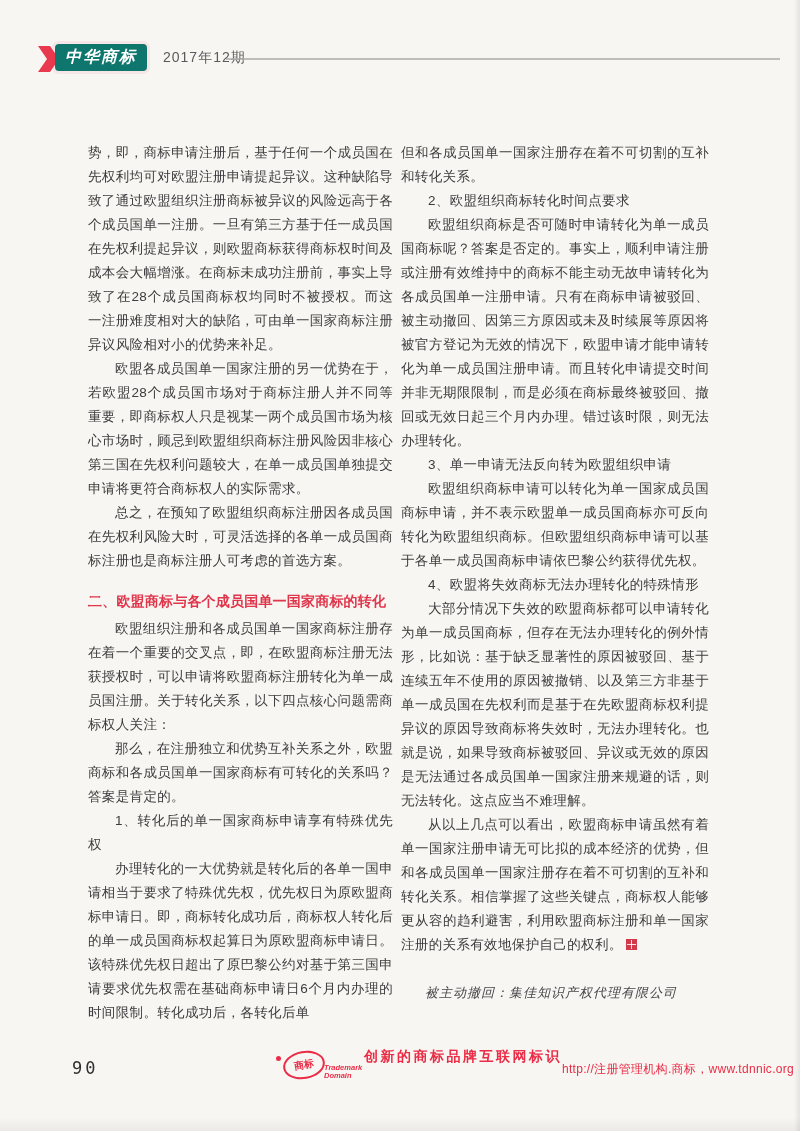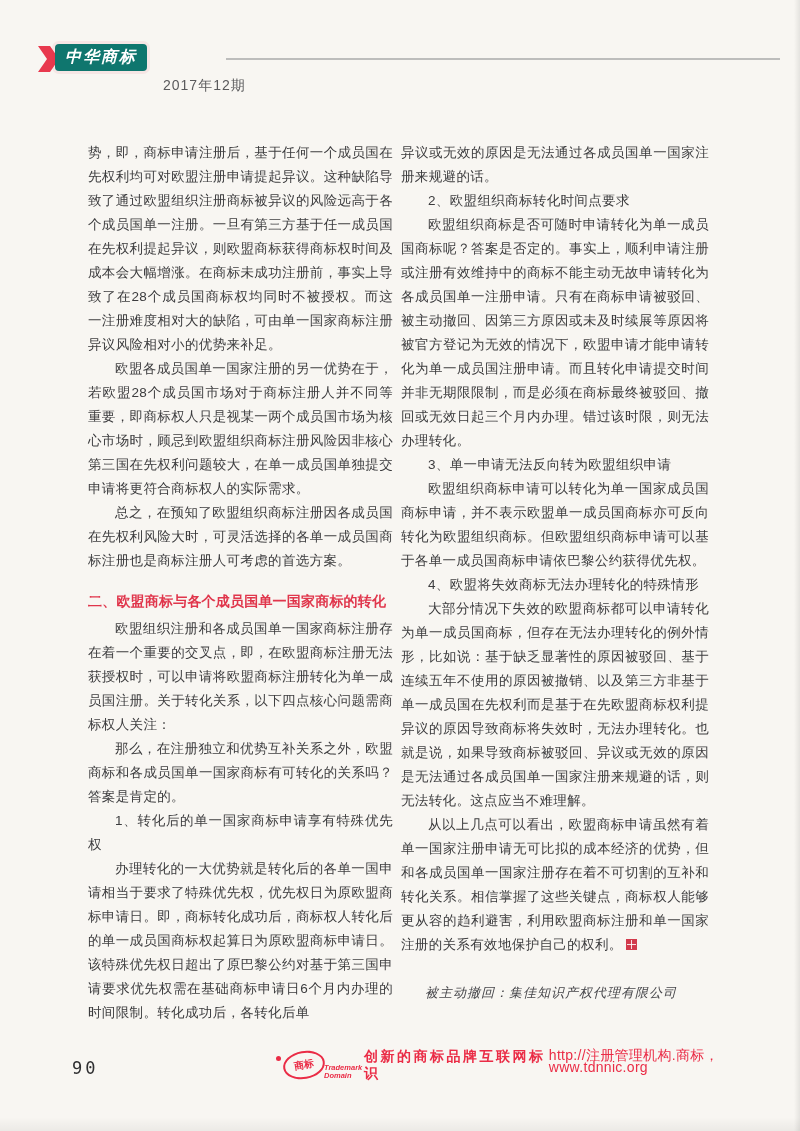--- a/index.html
+++ b/index.html
@@ -30,21 +30,21 @@
     position:absolute;left:17px;top:0;
     background:#0f766e;color:#fff;
     border-radius:4px;
     padding:3px 10px 4px 10px;
     font-size:16px;font-weight:bold;font-style:italic;
     letter-spacing:2px;line-height:20px;
     box-shadow:0 0 0 3px rgba(232,57,78,0.08);
   }
   .issue{
     position:absolute;left:125px;top:5px;
-    font-size:14px;color:#5a5a5c;letter-spacing:1px;margin-top:28px;
+    font-size:14px;color:#5a5a5c;letter-spacing:1px;
   }
   .header-rule{
     position:absolute;left:188px;right:0;top:14px;height:2px;
     background:#a9a9a9;opacity:0.75;
   }
 
   
   .content{
     position:absolute;top:141px;left:88px;
     display:flex;gap:8px;
@@ -107,22 +107,22 @@
     position:absolute;left:48px;top:16px;width:60px;
     font-size:7.5px;line-height:8px;font-weight:bold;font-style:italic;
     color:#ea2c46;
   }
   .footer-text{display:flex;}
   .footer-slogan{
     font-size:14px;font-weight:bold;color:#ea2c46;
     letter-spacing:2.5px;line-height:17px;
   }
   .footer-url{
-    font-size:14px;color:#ea2c46;letter-spacing:0.3px;line-height:12px;
-    margin-top:1px;
+    font-size:12px;color:#ea2c46;letter-spacing:0.3px;line-height:12px;
+    margin-top:15px;
   }
 </style>
 </head>
 <body>
 
 <div class="page">
 
   <div class="header">
     <span class="ribbon-arrow">
       <svg width="22" height="26" viewBox="0 0 22 26">
@@ -139,21 +139,21 @@
         <p class="para">势，即，商标申请注册后，基于任何一个成员国在先权利均可对欧盟注册申请提起异议。这种缺陷导致了通过欧盟组织注册商标被异议的风险远高于各个成员国单一注册。一旦有第三方基于任一成员国在先权利提起异议，则欧盟商标获得商标权时间及成本会大幅增涨。在商标未成功注册前，事实上导致了在28个成员国商标权均同时不被授权。而这一注册难度相对大的缺陷，可由单一国家商标注册异议风险相对小的优势来补足。</p>
         <p class="para indent">欧盟各成员国单一国家注册的另一优势在于，若欧盟28个成员国市场对于商标注册人并不同等重要，即商标权人只是视某一两个成员国市场为核心市场时，顾忌到欧盟组织商标注册风险因非核心第三国在先权利问题较大，在单一成员国单独提交申请将更符合商标权人的实际需求。</p>
         <p class="para indent">总之，在预知了欧盟组织商标注册因各成员国在先权利风险大时，可灵活选择的各单一成员国商标注册也是商标注册人可考虑的首选方案。</p>
         <h2 class="sec-heading">二、欧盟商标与各个成员国单一国家商标的转化</h2>
         <p class="para indent">欧盟组织注册和各成员国单一国家商标注册存在着一个重要的交叉点，即，在欧盟商标注册无法获授权时，可以申请将欧盟商标注册转化为单一成员国注册。关于转化关系，以下四点核心问题需商标权人关注：</p>
         <p class="para indent">那么，在注册独立和优势互补关系之外，欧盟商标和各成员国单一国家商标有可转化的关系吗？答案是肯定的。</p>
         <p class="para indent">1、转化后的单一国家商标申请享有特殊优先权</p>
         <p class="para indent">办理转化的一大优势就是转化后的各单一国申请相当于要求了特殊优先权，优先权日为原欧盟商标申请日。即，商标转化成功后，商标权人转化后的单一成员国商标权起算日为原欧盟商标申请日。该特殊优先权日超出了原巴黎公约对基于第三国申请要求优先权需在基础商标申请日6个月内办理的时间限制。转化成功后，各转化后单</p>
       </div>
     <div class="col col-right" id="col-right">
-        <p class="para">异议或无效的原因是无法通过各成员国单一国家注册来规避的话。</p>
+        <p class="para">但和各成员国单一国家注册存在着不可切割的互补和转化关系。</p>
         <p class="para indent">2、欧盟组织商标转化时间点要求</p>
         <p class="para indent">欧盟组织商标是否可随时申请转化为单一成员国商标呢？答案是否定的。事实上，顺利申请注册或注册有效维持中的商标不能主动无故申请转化为各成员国单一注册申请。只有在商标申请被驳回、被主动撤回、因第三方原因或未及时续展等原因将被官方登记为无效的情况下，欧盟申请才能申请转化为单一成员国注册申请。而且转化申请提交时间并非无期限限制，而是必须在商标最终被驳回、撤回或无效日起三个月内办理。错过该时限，则无法办理转化。</p>
         <p class="para indent">3、单一申请无法反向转为欧盟组织申请</p>
         <p class="para indent">欧盟组织商标申请可以转化为单一国家成员国商标申请，并不表示欧盟单一成员国商标亦可反向转化为欧盟组织商标。但欧盟组织商标申请可以基于各单一成员国商标申请依巴黎公约获得优先权。</p>
         <p class="para indent">4、欧盟将失效商标无法办理转化的特殊情形</p>
         <p class="para indent">大部分情况下失效的欧盟商标都可以申请转化为单一成员国商标，但存在无法办理转化的例外情形，比如说：基于缺乏显著性的原因被驳回、基于连续五年不使用的原因被撤销、以及第三方非基于单一成员国在先权利而是基于在先欧盟商标权利提异议的原因导致商标将失效时，无法办理转化。也就是说，如果导致商标被驳回、异议或无效的原因是无法通过各成员国单一国家注册来规避的话，则无法转化。这点应当不难理解。</p>
         <p class="para indent">从以上几点可以看出，欧盟商标申请虽然有着单一国家注册申请无可比拟的成本经济的优势，但和各成员国单一国家注册存在着不可切割的互补和转化关系。相信掌握了这些关键点，商标权人能够更从容的趋利避害，利用欧盟商标注册和单一国家注册的关系有效地保护自己的权利。<span class="end-seal"></span></p>
         <p class="author-line">被主动撤回：集佳知识产权代理有限公司</p>
       </div>
   </div>

